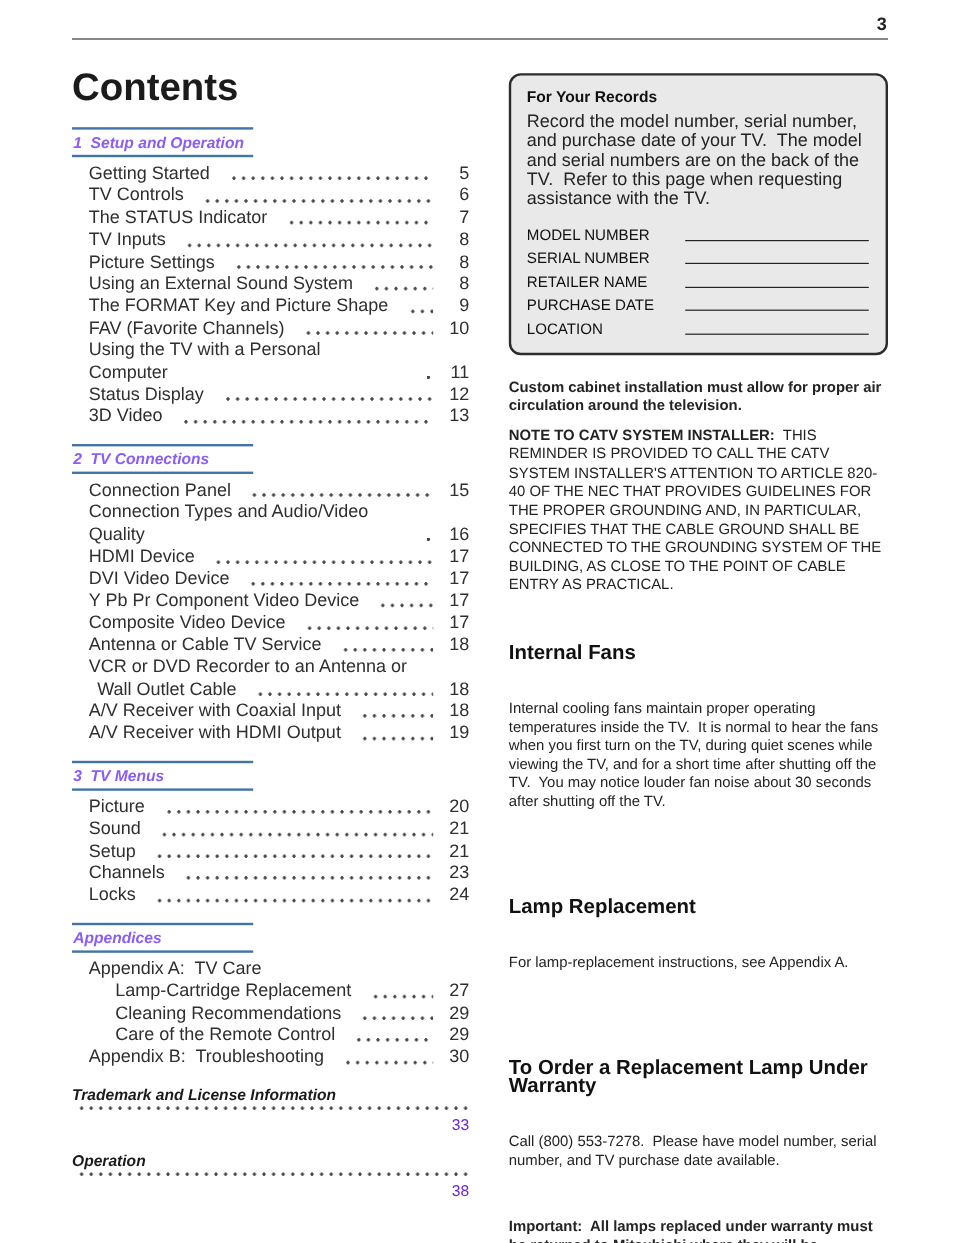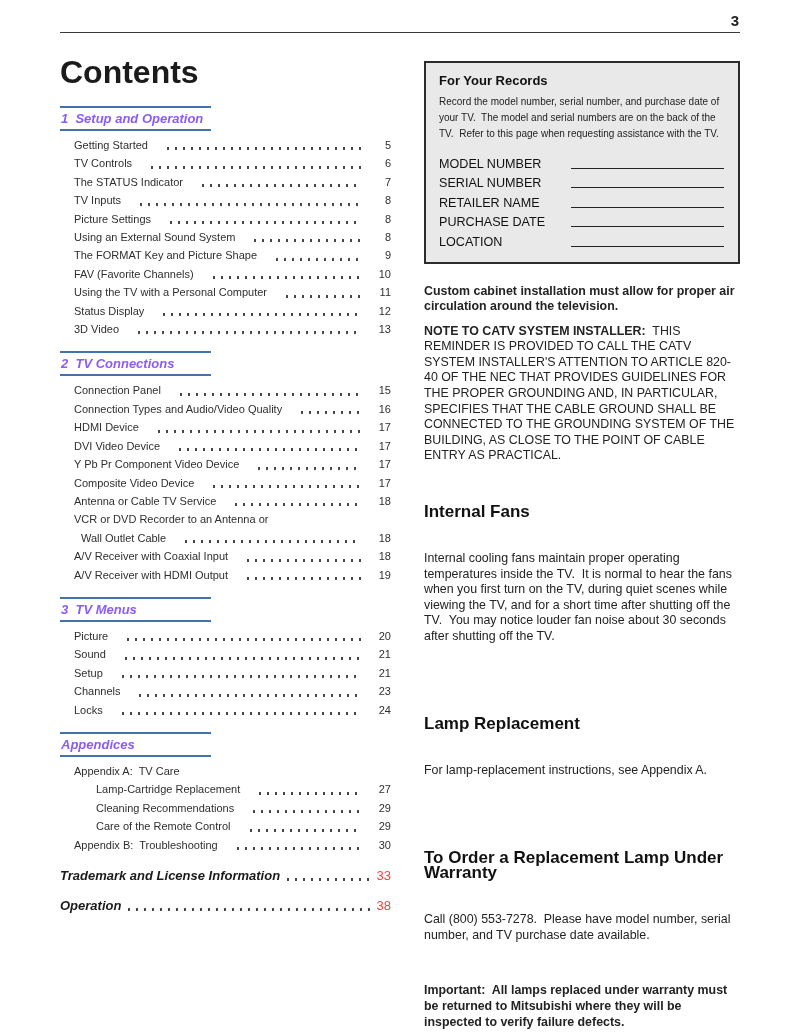--- a/index.html
+++ b/index.html
@@ -6,32 +6,32 @@
   body{width:800px;height:1036px;background:#ffffff;font-family:"Liberation Sans",sans-serif;color:#232323;}
   .sheet{position:relative;width:800px;height:1036px;padding:12px 60px 13px;box-sizing:border-box;display:flex;flex-direction:column;overflow:hidden;}
   .page-num{display:block;text-align:right;font-weight:bold;font-size:15px;line-height:18px;color:#222;padding-right:1px;}
   .head-rule{border-bottom:1.5px solid #3a3a3a;margin-top:2px;}
   .columns{display:flex;gap:33px;flex:1 1 auto;padding-top:24px;align-items:flex-start;}
   .col-left{width:331px;flex:0 0 auto;}
   .col-right{flex:1 1 auto;min-width:0;}
   .contents-title{font-size:32px;line-height:30px;font-weight:bold;color:#1b1b1b;margin:0 0 19px 0;}
   .toc-section{margin-bottom:13px;}
   .section-head{width:150px;border-top:2.5px solid #4474a7;border-bottom:2.5px solid #4474a7;padding:3px 0 3px 1px;font-size:13px;font-weight:bold;font-style:italic;color:#8b5cf6;white-space:pre;margin-bottom:5px;}
-  .toc-row{display:flex;align-items:flex-end;font-size:11px;line-height:18.4px;color:#2f2f2f;white-space:pre-wrap;gap:12px;}
+  .toc-row{display:flex;align-items:flex-end;font-size:15px;line-height:18.4px;color:#2f2f2f;white-space:pre-wrap;gap:12px;}
   .toc-row .t{padding-left:14px;}
   .toc-row.ind1 .t{padding-left:21px;}
   .toc-row.ind2 .t{padding-left:36px;}
   .dots{flex:1 1 auto;height:3px;margin:0 1px 4px 4px;background-image:radial-gradient(circle,#474747 1.15px,transparent 1.5px);background-size:8px 3px;background-repeat:repeat-x;min-width:8px;}
   .toc-row .p{flex:0 0 auto;min-width:17px;text-align:right;}
-  .standalone-row{display:flex;align-items:flex-end;font-size:13px;line-height:18px;margin-top:12px;color:#1b1b1b;white-space:pre-wrap;}
+  .standalone-row{display:flex;font-size:13px;line-height:18px;margin-top:12px;color:#1b1b1b;white-space:pre-wrap;flex-direction:column;}
   .standalone-row .t{font-weight:bold;font-style:italic;}
-  .standalone-row .p{flex:0 0 auto;min-width:17px;text-align:right;color:#ef4444;}
-  .records-box{border:2px solid #2c2c2c;border-radius:0;background:#e9e9e9;padding:10px 14px 13px 13px;margin:4px 0 20px 0;}
+  .standalone-row .p{flex:0 0 auto;min-width:17px;text-align:right;color:#6d28d9;}
+  .records-box{border:2px solid #2c2c2c;border-radius:10px;background:#e9e9e9;padding:10px 14px 13px 13px;margin:4px 0 20px 0;}
   .records-title{font-size:13px;font-weight:bold;color:#111;margin-bottom:6px;}
-  .records-body{font-size:10px;line-height:16px;color:#232323;margin-bottom:9px;white-space:pre-wrap;}
+  .records-body{font-size:15px;line-height:16px;color:#232323;margin-bottom:9px;white-space:pre-wrap;}
   .rec-field{display:flex;align-items:flex-end;height:19.5px;}
   .rec-label{flex:0 0 132px;font-size:12.6px;font-weight:normal;color:#111;}
   .rec-line{flex:1 1 auto;border-bottom:1.5px solid #232323;margin-bottom:2px;}
   .note{font-size:12.4px;line-height:15.6px;color:#232323;margin:0 0 9px 0;white-space:pre-wrap;}
   .note .lead{font-weight:bold;}
   .cabinet{font-weight:bold;}
   .bold-note{font-weight:bold;}
   .note-h{font-size:17px;line-height:15.6px;font-weight:bold;color:#111;}
 </style>
 </head>

